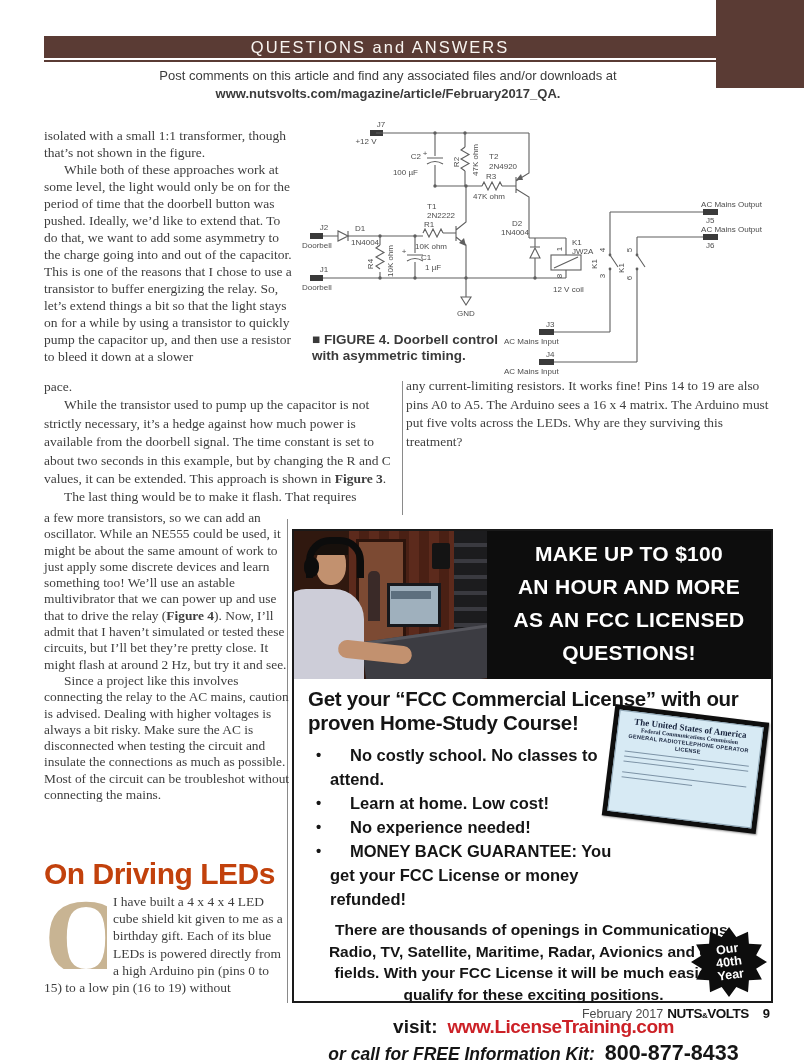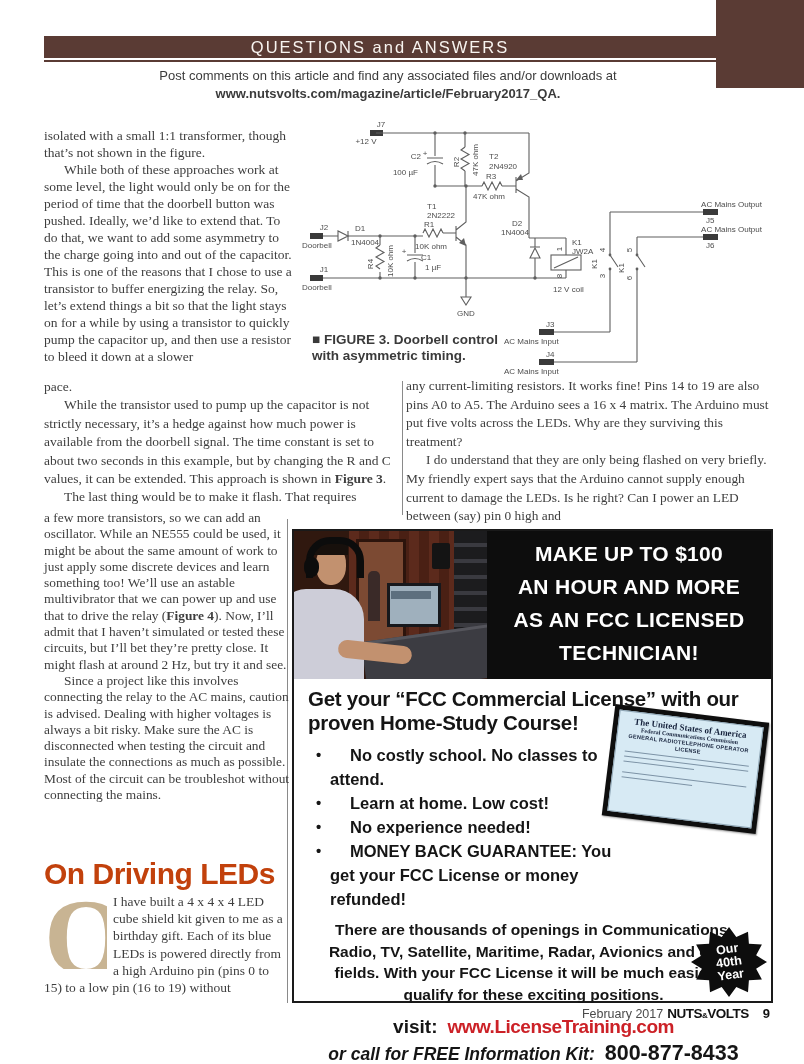--- a/index.html
+++ b/index.html
@@ -216,39 +216,38 @@
       <text x="706" y="223">J5</text>
       <text x="762" y="232" text-anchor="end">AC Mains Output</text>
       <text x="706" y="248">J6</text>
       <text x="546" y="327">J3</text>
       <text x="504" y="344">AC Mains Input</text>
       <text x="546" y="357">J4</text>
       <text x="504" y="374">AC Mains Input</text>
     </g>
   </svg>
   <div class="fig-caption">
-    <div>■ FIGURE 3. Doorbell control</div>
+    <div>■ FIGURE 4. Doorbell control</div>
     <div>with asymmetric timing.</div>
   </div>
 
   <div class="bodytext colA">
     <p>isolated with a small 1:1 transformer, though that’s not shown in the figure.</p>
     <p class="ind">While both of these approaches work at some level, the light would only be on for the period of time that the doorbell button was pushed. Ideally, we’d like to extend that. To do that, we want to add some asymmetry to the charge going into and out of the capacitor. This is one of the reasons that I chose to use a transistor to buffer energizing the relay. So, let’s extend things a bit so that the light stays on for a while by using a transistor to quickly pump the capacitor up, and then use a resistor to bleed it down at a slower</p>
   </div>
 
   <div class="vrule1"></div>
   <div class="bodytext wideL">
     <p>pace.</p>
     <p class="ind"><span>While the transistor used to pump up the capacitor is not strictly necessary, it’s a hedge against how much power is available from the doorbell signal. The time constant is set to about two seconds in this example, but by changing the R and C values, it can be extended. This approach is shown in </span><span class="bold">Figure 3</span><span>.</span></p>
     <p class="ind">The last thing would be to make it flash. That requires</p>
   </div>
 
   <div class="bodytext wideR">
     <p>any current-limiting resistors. It works fine! Pins 14 to 19 are also pins A0 to A5. The Arduino sees a 16 x 4 matrix. The Arduino must put five volts across the LEDs. Why are they surviving this treatment?</p>
-    <p class="ind">I do understand that they are only being flashed on very briefly. My friendly expert says that the Arduino cannot supply enough current to damage the LEDs. Is he right? Can I power an LED between (say) pin 0 high and</p>
   </div>
 
   <div class="vrule2"></div>
   <div class="bodytext colB">
     <p><span>a few more transistors, so we can add an oscillator. While an NE555 could be used, it might be about the same amount of work to just apply some discrete devices and learn something too! We’ll use an astable multivibrator that we can power up and use that to drive the relay (</span><span class="bold">Figure 4</span><span>). Now, I’ll admit that I haven’t simulated or tested these circuits, but I’ll bet they’re pretty close. It might flash at around 2 Hz, but try it and see.</span></p>
     <p class="ind">Since a project like this involves connecting the relay to the AC mains, caution is advised. Dealing with higher voltages is always a bit risky. Make sure the AC is disconnected when testing the circuit and insulate the connections as much as possible. Most of the circuit can be troubleshot without connecting the mains.</p>
   </div>
 
   <div class="section-heading">On Driving LEDs</div>
 
@@ -272,21 +271,21 @@
         <div class="ph" style="left:22px;top:14px;width:30px;height:40px;background:#c2916f;border-radius:46%;"></div>
         <div class="ph" style="left:20px;top:8px;width:34px;height:16px;background:#17100c;border-radius:50% 50% 0 0;"></div>
         <div class="ph" style="left:12px;top:6px;width:44px;height:34px;border:7px solid #0c0c0c;border-bottom:none;border-radius:24px 24px 0 0;"></div>
         <div class="ph" style="left:10px;top:26px;width:15px;height:20px;background:#0c0c0c;border-radius:45%;"></div>
         <div class="ph" style="left:44px;top:112px;width:74px;height:18px;background:#c2916f;border-radius:9px;transform:rotate(6deg);"></div>
       </div>
       <div class="ad-headline">
         <div>MAKE UP TO $100</div>
         <div>AN HOUR AND MORE</div>
         <div>AS AN FCC LICENSED</div>
-        <div>TECHNICIAN!</div>
+        <div>QUESTIONS!</div>
       </div>
     </div>
     <div class="ad-mid">
       <div class="ad-h2">Get your “FCC Commercial License” with our</div>
       <div class="ad-h2">proven Home-Study Course!</div>
       <div class="cert">
         <div class="cert-inner">
           <div class="cert-t1">The United States of America</div>
           <div class="cert-t2">Federal Communications Commission</div>
           <div class="cert-t3">GENERAL RADIOTELEPHONE OPERATOR LICENSE</div>

